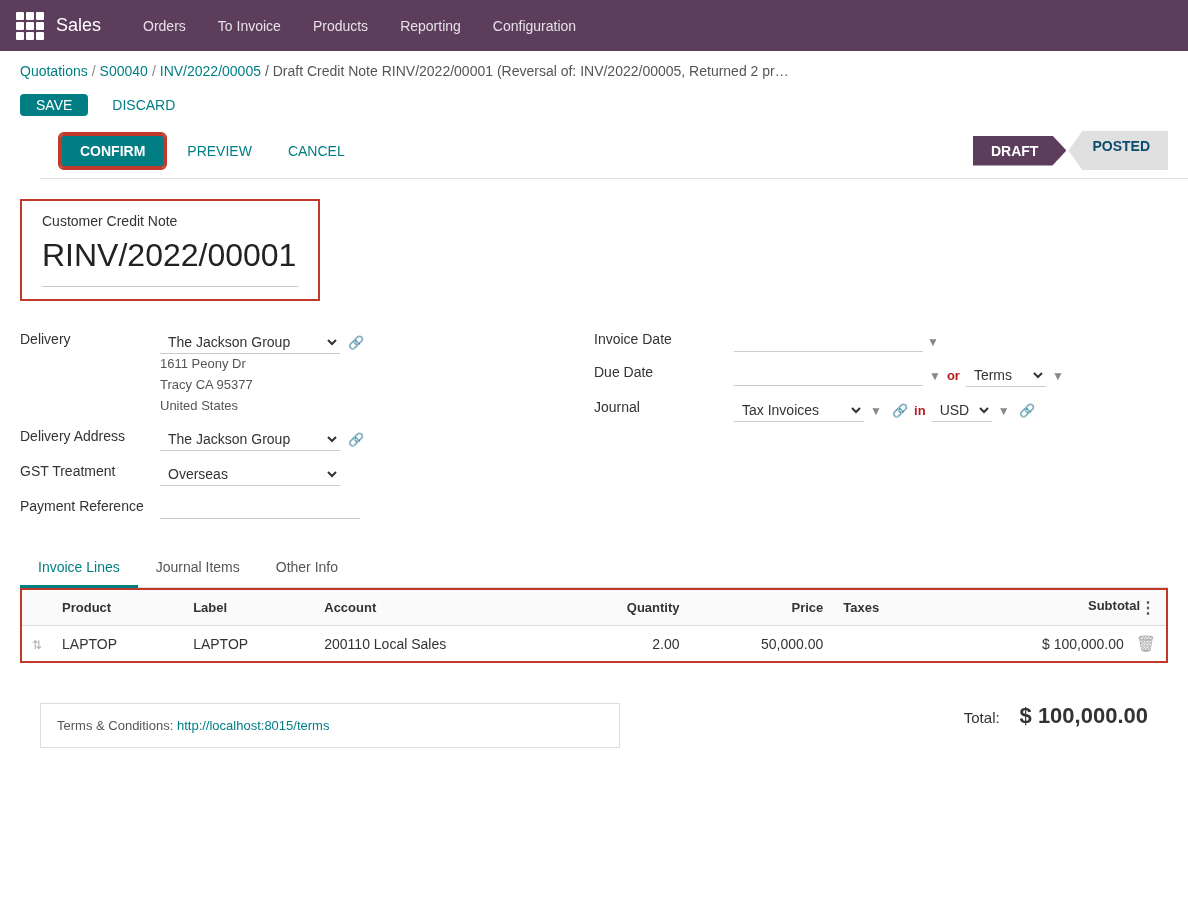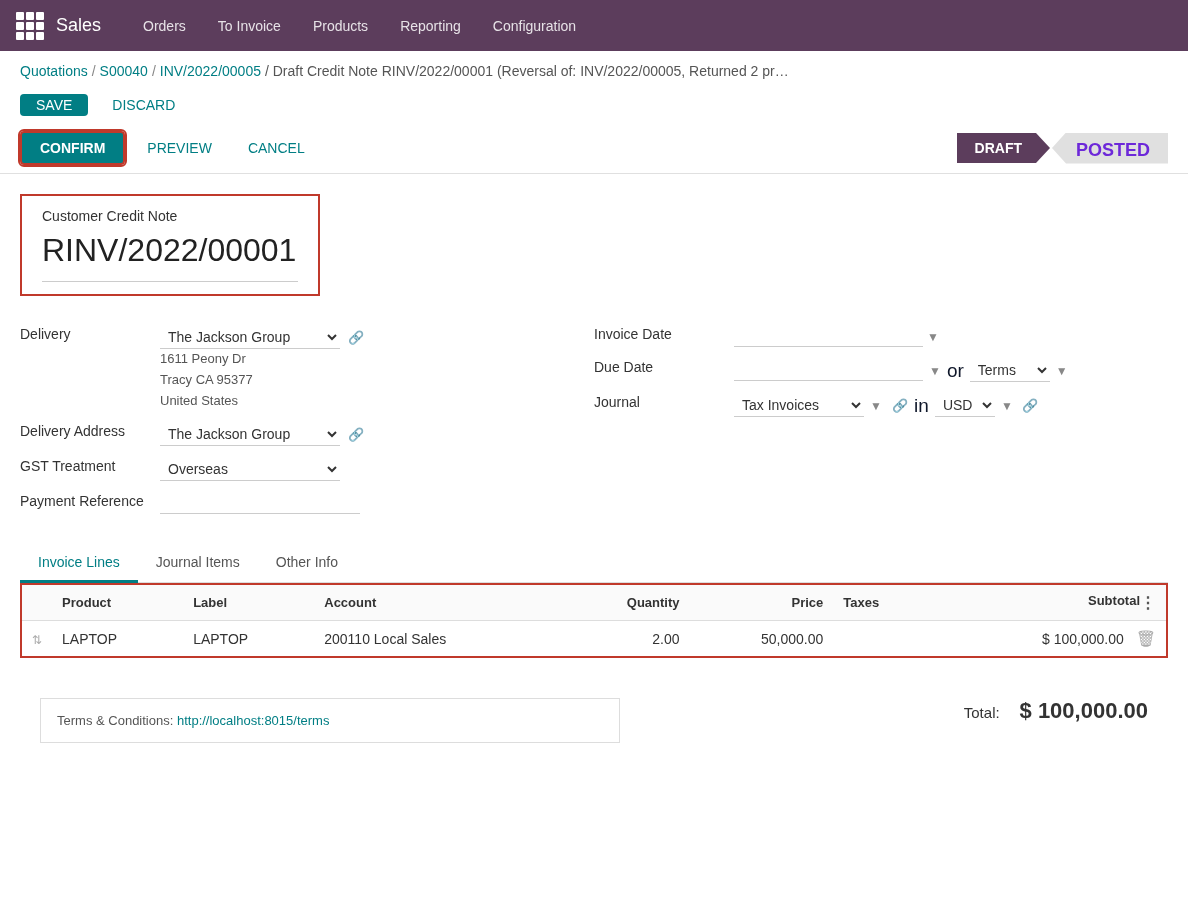--- a/index.html
+++ b/index.html
@@ -55,21 +55,21 @@
       padding: 3px 16px; border-radius: 4px; cursor: pointer; font-size: 14px; font-weight: 500;
     }
     .btn-discard {
       background: none; color: #017e84; border: none;
       padding: 6px 16px; cursor: pointer; font-size: 14px; font-weight: 500;
     }
 
     
     .action-bar {
       padding: 4px 20px 8px;
-      display: flex; align-items: center; gap: 8px; border-bottom: 1px solid #e0e0e0;
+      display: flex; align-items: center; gap: 8px; border-bottom: 1px solid #e0e0e0; margin-left: 40px;
     }
     .btn-confirm {
       background: #017e84; color: white; border: 2px solid #c0392b;
       padding: 7px 18px; border-radius: 4px; cursor: pointer; font-size: 14px; font-weight: 600;
       outline: 2px solid #c0392b;
     }
     .btn-action {
       background: none; color: #017e84; border: none;
       padding: 7px 14px; cursor: pointer; font-size: 14px; font-weight: 500;
     }
@@ -77,22 +77,22 @@
       margin-left: auto;
       display: flex; align-items: center; gap: 2px;
     }
     .status-draft {
       background: #5c3d5c; color: white;
       padding: 7px 18px; font-size: 14px; font-weight: 600;
       clip-path: polygon(0 0, calc(100% - 14px) 0, 100% 50%, calc(100% - 14px) 100%, 0 100%);
       padding-right: 28px;
     }
     .status-posted {
-      background: #e0e0e0; color: #6d28d9;
-      padding: 7px 18px 3px 24px; font-size: 18px; font-weight: 600;
+      background: #e0e0e0; color: #0c4a6e;
+      padding: 7px 18px 16px 24px; font-size: 14px; font-weight: 600;
       clip-path: polygon(14px 0, 100% 0, 100% 100%, 14px 100%, 0 50%);
     }
 
     
     .form-area { padding: 20px 20px; }
 
     
     .invoice-header-box {
       border: 2px solid #c0392b;
       display: inline-block;
@@ -134,21 +134,21 @@
       padding: 2px 4px; font-size: 14px; color: #333;
       background: transparent; outline: none; min-width: 180px; cursor: pointer;
     }
     .customer-addr { font-size: 13px; color: #555; line-height: 1.6; }
     .external-link-icon {
       color: #017e84; cursor: pointer; margin-left: 4px; font-size: 13px;
     }
     .field-row-inline {
       display: flex; align-items: center; gap: 6px;
     }
-    .or-text { color: #0f172a; font-size: 19px; }
+    .or-text { color: #b91c1c; font-size: 13px; font-weight: bold; }
 
     
     .tabs {
       display: flex; border-bottom: 1px solid #ddd; margin-bottom: 0;
     }
     .tab {
       padding: 10px 18px; cursor: pointer; font-size: 14px; color: #555;
       border-bottom: 3px solid transparent; margin-bottom: -1px;
     }
     .tab.active { color: #017e84; border-bottom-color: #017e84; font-weight: 500; }

